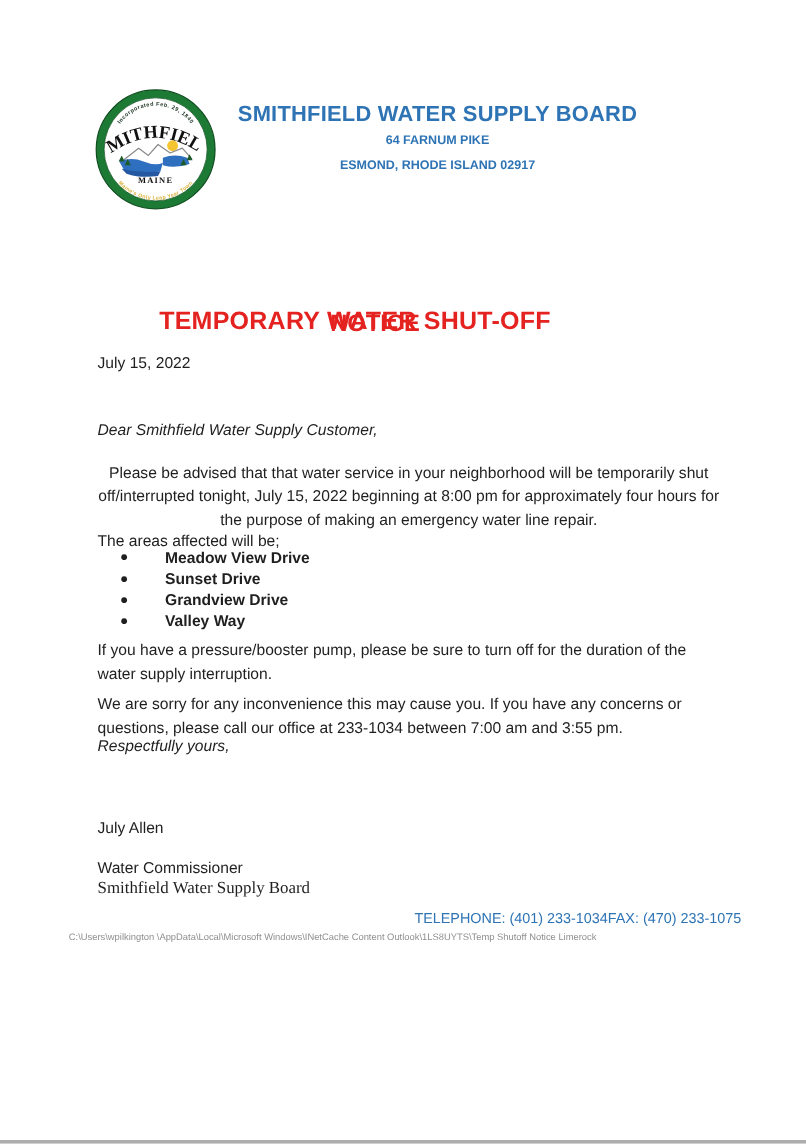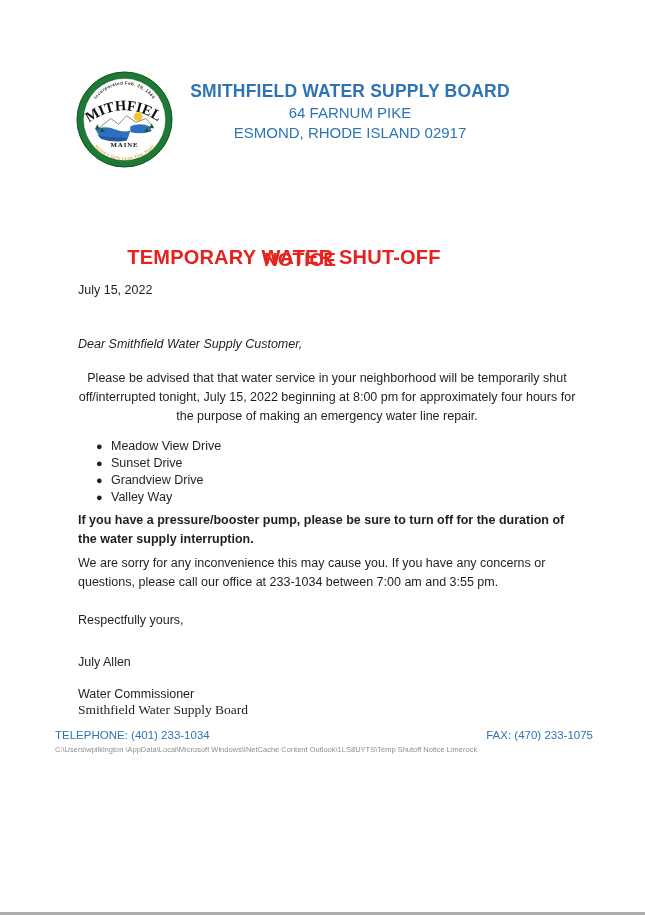--- a/index.html
+++ b/index.html
@@ -19,51 +19,51 @@
     position:absolute; left:0; right:0; bottom:0;
     height:3px; background:#adadad;
   }
   
   .logo { position:absolute; left:76px; top:71px; width:97px; height:97px; }
   .org-block {
     position:absolute; left:120px; top:80px; width:460px;
     text-align:center; color:#2e74b5;
   }
   .org-name { font-size:17.5px; font-weight:700; letter-spacing:0.2px; line-height:22px; }
-  .org-addr { font-size:15px; font-weight:400; line-height:17.5px; margin-top:2px; }
+  .org-addr { font-size:10px; font-weight:700; line-height:17.5px; margin-top:2px; }
   
   .notice-title {
     position:absolute; left:78px; top:205px; width:444px;
     text-align:center; color:#e42320; font-weight:700; font-size:19px;margin-top:44px;
   }
   .notice-subtitle {
     position:absolute; left:62px; top:246px; width:444px;
     text-align:center; color:#e42320; font-weight:700; font-size:20px; letter-spacing:0.2px;
   }
   
   .body-text { color:#1f1f1f; font-size:12.5px; line-height:19px; }
   .date        { position:absolute; left:78px; top:281px; }
   .salutation  { position:absolute; left:78px; top:335px;font-style:italic; }
   .para1       { position:absolute; left:78px; top:369px; width:498px;text-align:center; }
   .areas-intro { position:absolute; left:78px; top:424px; }
   .area-list   { position:absolute; left:78px; top:437px; width:400px; }
   .area-item   { display:flex; height:17px; align-items:center; }
   .area-bullet { width:8px; margin-left:18px; font-size:11px; color:#1f1f1f; }
-  .area-label  { margin-left:7px; font-size:12.5px; color:#1f1f1f; }
-  .bold-note   { position:absolute; left:78px; top:511px; width:502px; font-weight:700; line-height:18.5px; }
+  .area-label  { margin-left:28px; font-size:12.5px; color:#1f1f1f;font-weight:bold; }
+  .bold-note   { position:absolute; left:78px; top:511px; width:502px; font-weight:400; line-height:18.5px; }
   .apology     { position:absolute; left:78px; top:554px; width:502px; line-height:18.5px; }
-  .closing     { position:absolute; left:78px; top:611px; }
+  .closing     { position:absolute; left:78px; top:588px;font-style:italic; }
   .signature   { position:absolute; left:78px; top:653px; }
   .sig-title   { position:absolute; left:78px; top:685px; }
   .sig-org     { position:absolute; left:78px; top:700px;
                  font-family:"Liberation Serif","DejaVu Serif",serif; font-size:13.5px; }
   
   .footer-contacts {
     position:absolute; left:55px; right:52px; top:729px;
-    display:flex; justify-content:space-between;
+    display:flex; justify-content:flex-end;
     color:#2e74b5; font-size:11.5px;
   }
   .file-path {
     position:absolute; left:55px; top:745px; width:500px;
     color:#8f8f8f; font-size:7.5px; line-height:10px;
   }
 </style>
 </head>
 <body>
 
@@ -108,20 +108,21 @@
     <div class="org-addr">64 FARNUM PIKE</div>
     <div class="org-addr">ESMOND, RHODE ISLAND 02917</div>
   </div>
 
   <div class="notice-title">NOTICE</div>
   <div class="notice-subtitle">TEMPORARY WATER SHUT-OFF</div>
 
   <div class="body-text date">July 15, 2022</div>
   <div class="body-text salutation">Dear Smithfield Water Supply Customer,</div>
   <div class="body-text para1">Please be advised that that water service in your neighborhood will be temporarily shut off/interrupted tonight, July 15, 2022 beginning at 8:00 pm for approximately four hours for the purpose of making an emergency water line repair.</div>
+  <div class="body-text areas-intro">The areas affected will be;</div>
 
   <div class="area-list">
     <div class="area-item">
       <span class="area-bullet">●</span>
       <span class="area-label">Meadow View Drive</span>
     </div>
     <div class="area-item">
       <span class="area-bullet">●</span>
       <span class="area-label">Sunset Drive</span>
     </div>

